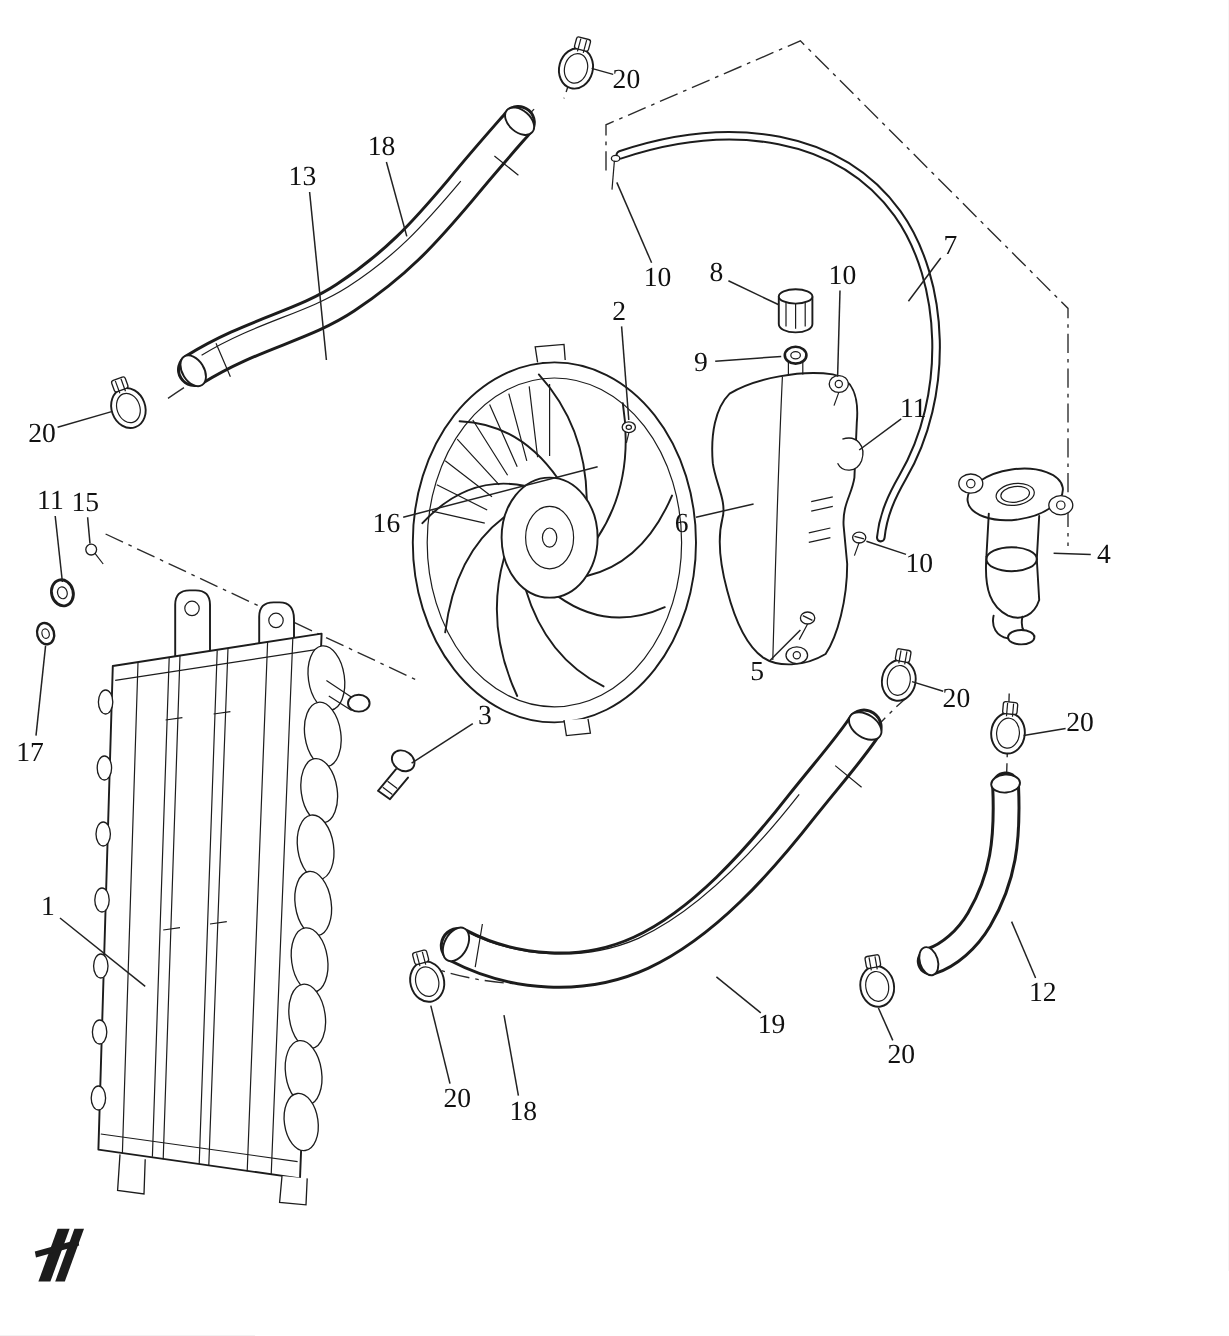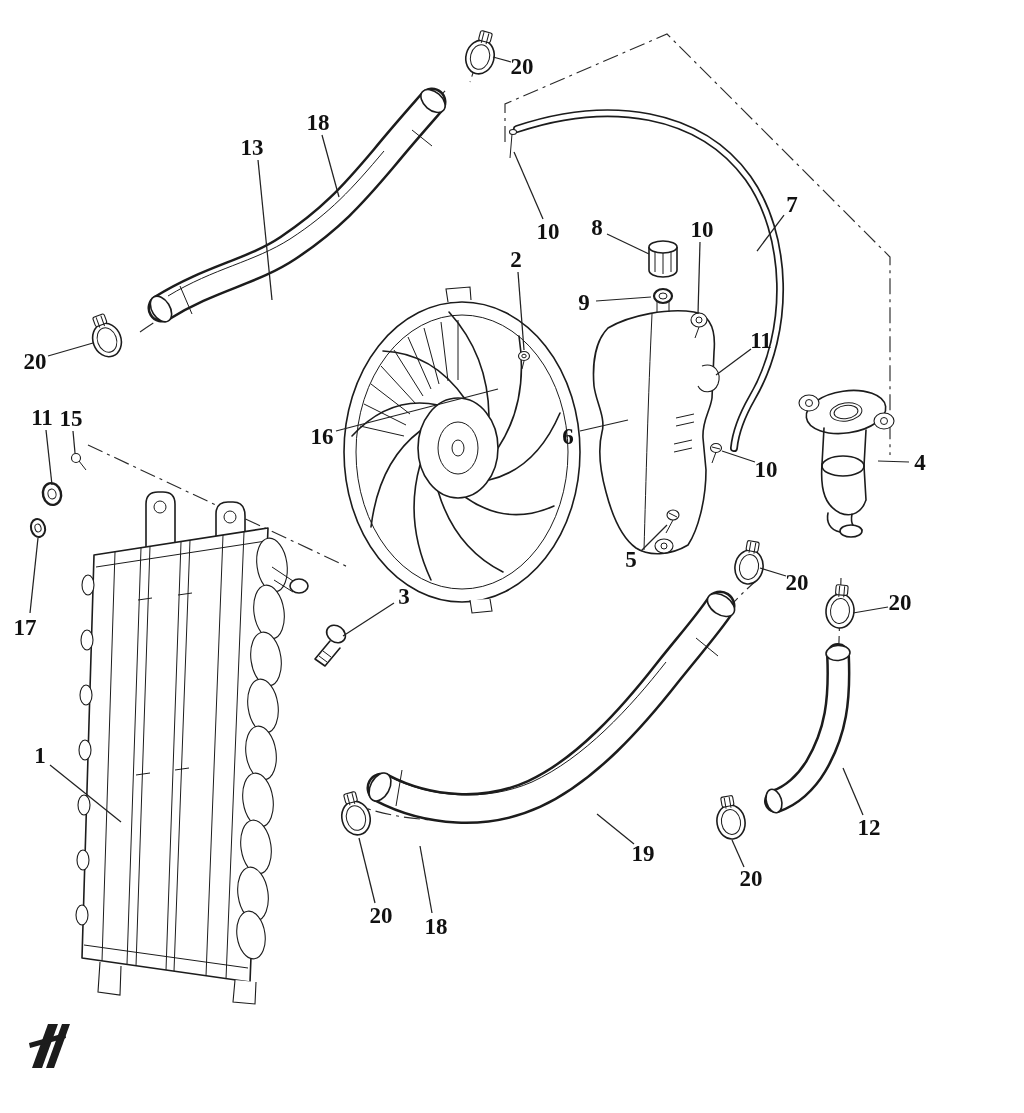--- a/index.html
+++ b/index.html
@@ -1,18 +1,18 @@
 <!DOCTYPE html>
 <html><head>
 <meta charset="utf-8">
 <style>
   html,body{margin:0;padding:0;background:#e8e8e8;}
   .canvas{
     position:relative;width:1024px;height:1113px;background:#ffffff;
-    font-family:"Liberation Serif", serif; overflow:hidden; margin:0 auto;font-weight:bold;
+    font-family:"Liberation Serif", serif; overflow:hidden; margin:0 auto;
   }
   svg{display:block;width:1024px;height:1113px;}
   .ln{stroke:#1c1c1c;stroke-width:1.6;fill:none;stroke-linecap:round;stroke-linejoin:round;}
   .fw{fill:#ffffff;stroke:#1c1c1c;stroke-width:1.6;stroke-linejoin:round;}
   .fwthin{fill:#ffffff;stroke:#1c1c1c;stroke-width:1.1;}
   .thin{stroke:#1c1c1c;stroke-width:1;fill:none;}
   .phantom{stroke:#2b2b2b;stroke-width:1.15;fill:none;stroke-dasharray:16 5 3 5;}
   .tube-o{stroke:#1c1c1c;fill:none;stroke-linecap:round;}
   .tube-i{stroke:#ffffff;fill:none;stroke-linecap:round;}
   .part-num{font-family:"Liberation Serif",serif;font-size:23px;fill:#111;text-anchor:middle;dominant-baseline:central;}

